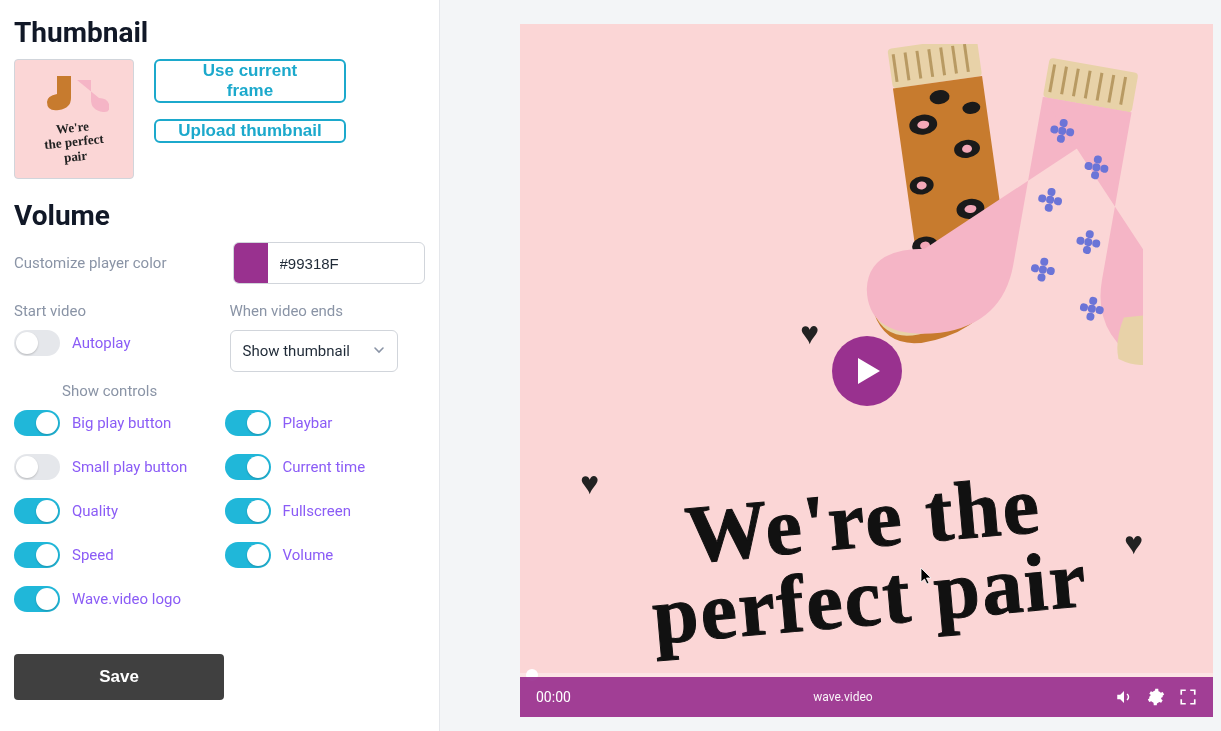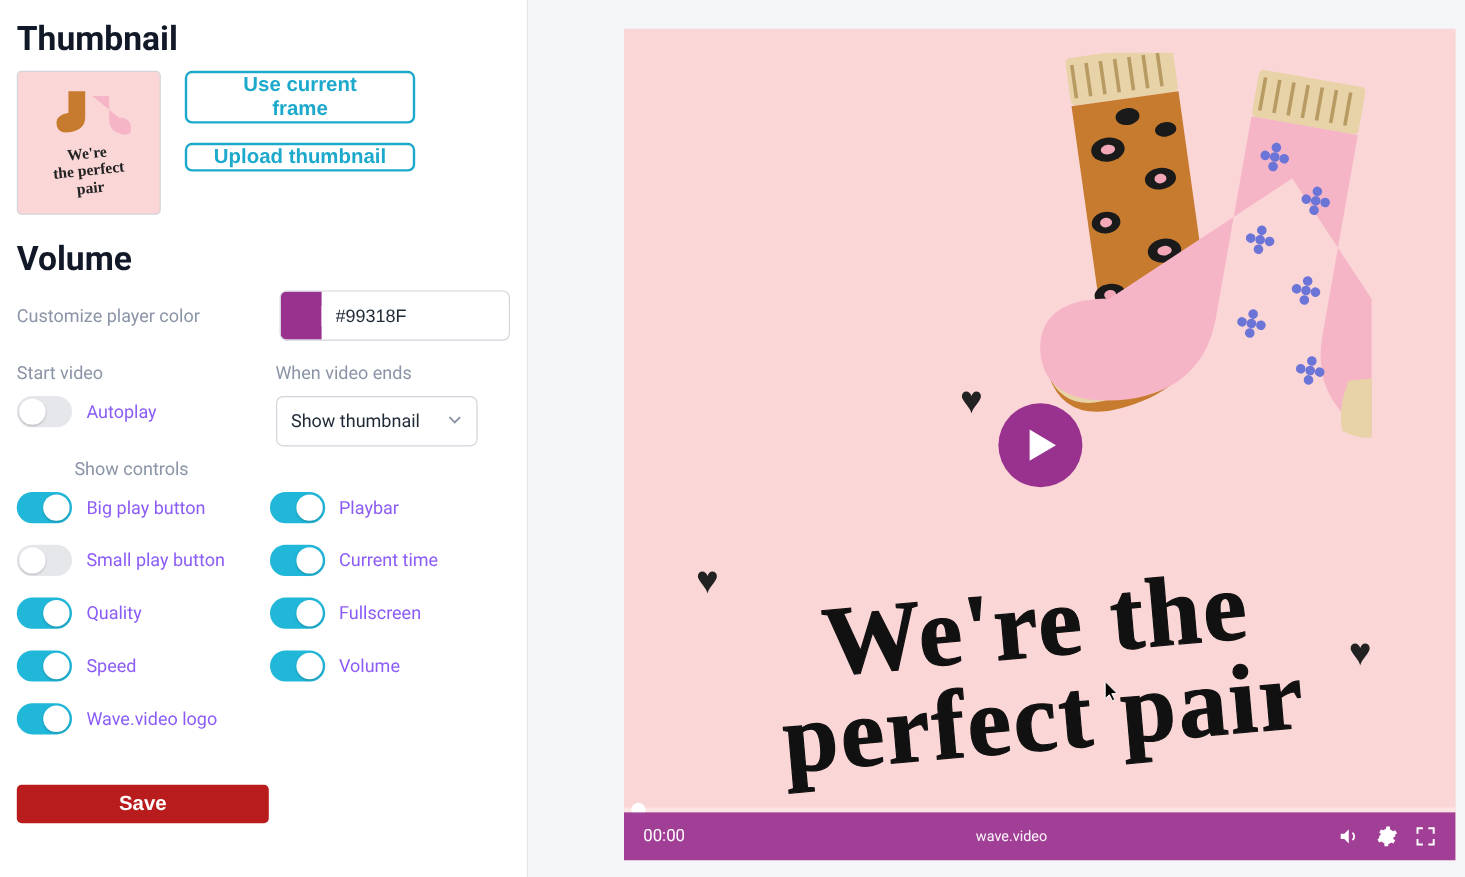--- a/index.html
+++ b/index.html
@@ -110,22 +110,22 @@
     background:#fff;
   }
   .select span { font-size: 15px; color:#1f2a37; }
   .chev { color:#8a94a6; font-size: 14px; }
   .controls-grid {
     display: grid; grid-template-columns: 1fr 1fr; column-gap: 10px;
     margin-top: 4px;
   }
   .save-btn {
     margin-top: 24px;
-    width: 210px; height: 32px;
-    background: #b91c1c; color: #fff;
+    width: 210px; height: 46px;
+    background: #404040; color: #fff;
     border: none; border-radius: 4px;
     font-weight: 600; font-size: 17px;
     cursor: pointer;
   }
   
   .player {
     width: 693px; height: 693px;
     background: #fbd6d6;
     position: relative;
     overflow: hidden;

